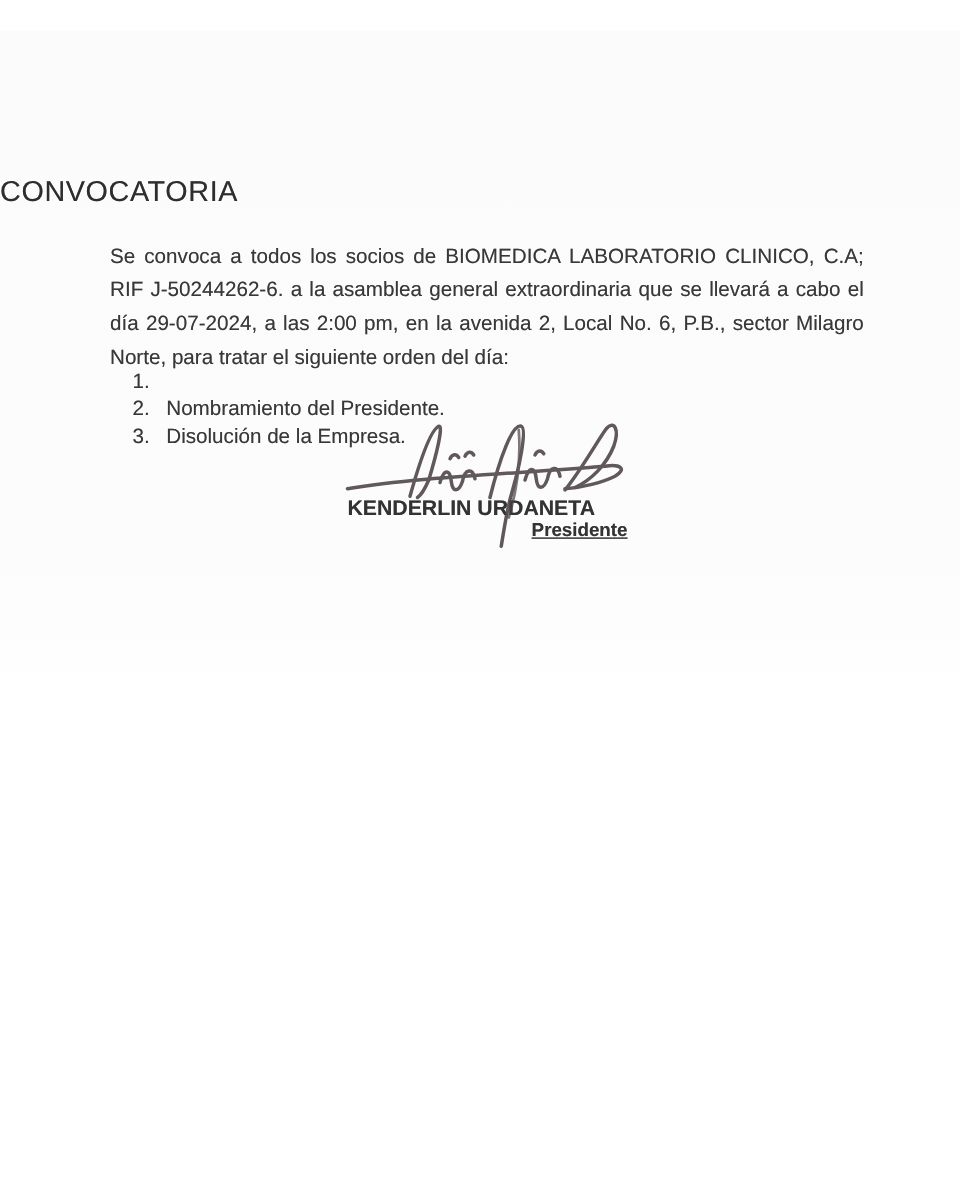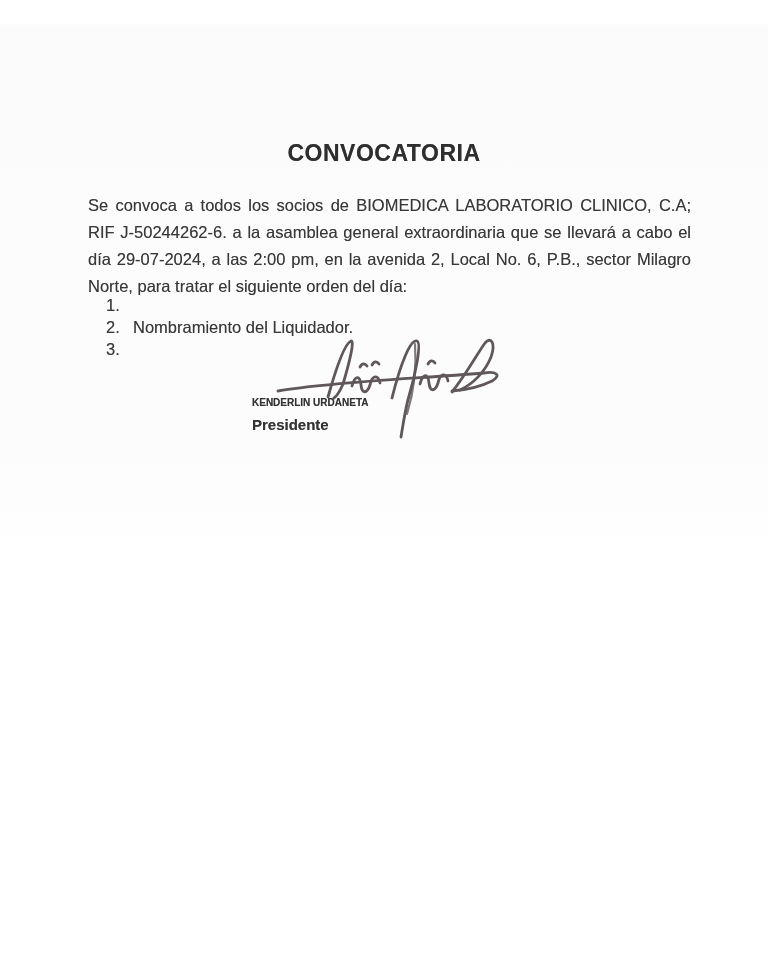--- a/index.html
+++ b/index.html
@@ -15,23 +15,23 @@
     width: 768px; height: 960px;
     background: linear-gradient(180deg,
       #ffffff 0px, #ffffff 24px,
       #fcfbfb 25px, #fdfcfc 460px,
       #ffffff 560px, #ffffff 960px);
   }
   .doc-title {
     position: absolute;
     left: 0; top: 140px;
     width: 768px;
-    text-align: center;
+    text-align: left;
     font-size: 23px;
-    font-weight: bold;
+    font-weight: normal;
     letter-spacing: 0.5px;
     color: #2e2e2e;
     text-shadow: 0 0 0.5px rgba(46,46,46,0.55);
   }
   .doc-paragraph {
     position: absolute;
     left: 88px; top: 192px;
     width: 603px;
     font-size: 16.5px;
     line-height: 27px;
@@ -53,56 +53,58 @@
   .sig-scribble {
     position: absolute;
     left: 276px; top: 334px;
     width: 234px; height: 112px;
     pointer-events: none;
   }
   .sig-name {
     position: absolute;
     left: 252px; top: 397px;
     width: 250px;
-    text-align: left;
-    font-size: 10px;
+    text-align: center;
+    font-size: 17px;
     font-weight: bold;
     color: #333333;
     text-shadow: 0 0 0.4px rgba(51,51,51,0.55);
   }
   .sig-role {
     position: absolute;
     left: 252px; top: 416px;
     width: 250px;
-    text-align: left;
+    text-align: right;
     font-size: 15px;
     font-weight: bold;
     color: #333333;
     text-shadow: 0 0 0.4px rgba(51,51,51,0.55);
+    text-decoration: underline;
   }
 </style>
 </head>
 <body>
 
 <div class="scan-page">
 
   <div class="doc-title">CONVOCATORIA</div>
 
   <div class="doc-paragraph">Se convoca a todos los socios de BIOMEDICA LABORATORIO CLINICO, C.A;  RIF J-50244262-6. a la asamblea general extraordinaria que se llevará a cabo el día 29-07-2024, a las 2:00 pm, en la avenida 2, Local No. 6, P.B., sector Milagro Norte, para tratar el siguiente orden del día:</div>
 
   <div class="agenda">
     <div class="agenda-item">
       <span class="agenda-num">1.</span>
     </div>
     <div class="agenda-item">
       <span class="agenda-num">2.</span>
-      <span>Nombramiento del Liquidador.</span>
+      <span>Nombramiento del Presidente.</span>
     </div>
     <div class="agenda-item">
       <span class="agenda-num">3.</span>
+      <span>Disolución de la Empresa.</span>
     </div>
   </div>
 
   <div class="sig-name">KENDERLIN URDANETA</div>
 
   <div class="sig-role">Presidente</div>
 
   <svg class="sig-scribble" viewBox="0 0 234 112" xmlns="http://www.w3.org/2000/svg">
     <g fill="none" stroke="#4a4144" stroke-width="2.8" stroke-linecap="round" opacity="0.88">
 

